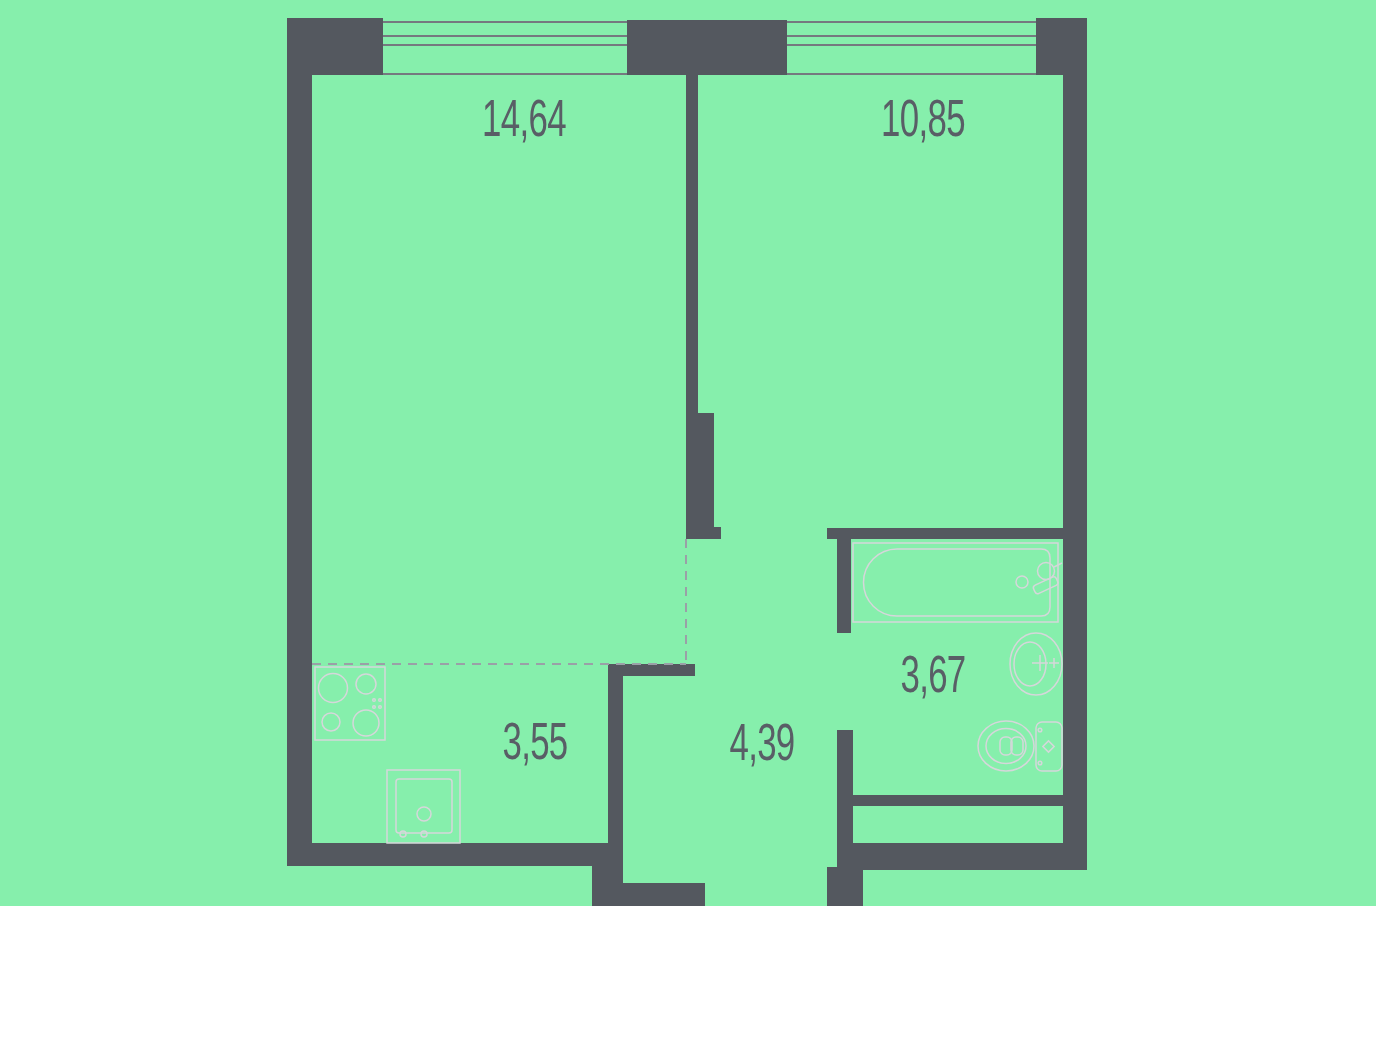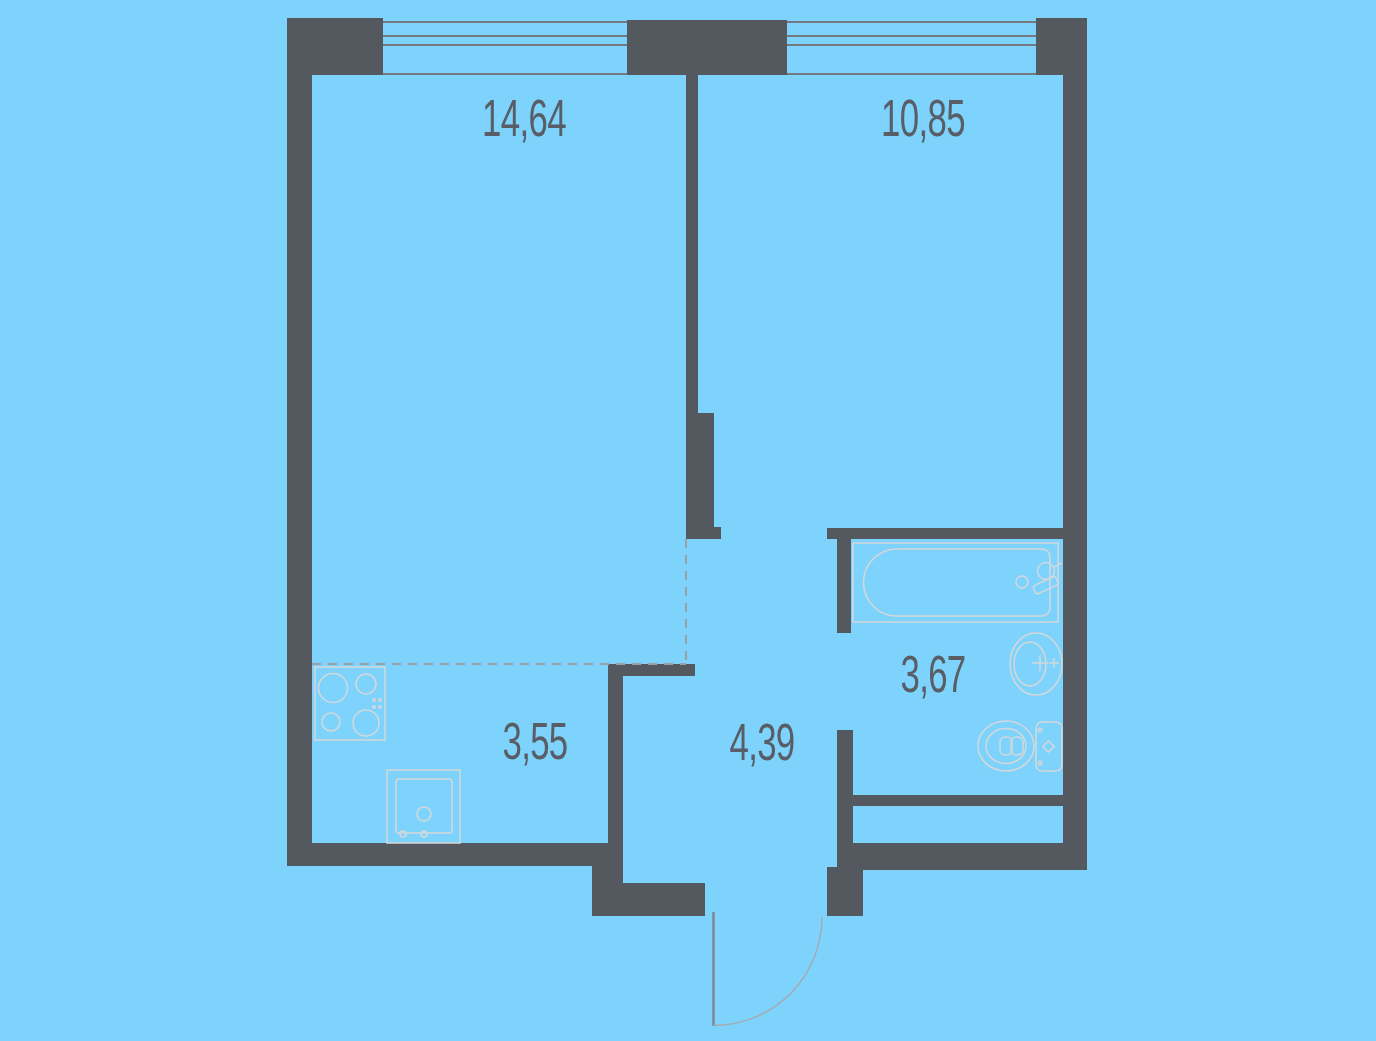--- a/index.html
+++ b/index.html
@@ -1,16 +1,16 @@
 <!DOCTYPE html>
 <html><head>
 <meta charset="utf-8">
 <style>
   html,body{margin:0;padding:0;background:#ffffff;}
-  .plan{position:relative;width:1376px;height:1041px;background:#7dd3fc;overflow:hidden;
+  .plan{position:relative;width:1376px;height:906px;background:#86efac;overflow:hidden;
         font-family:"Liberation Sans",sans-serif;}
   .plan svg{position:absolute;left:0;top:0;}
   .area-label{
     position:absolute;
     color:#595e66;
     font-size:52px;
     letter-spacing:-1px;
     white-space:nowrap;
     transform:translate(-50%,-50%) scaleX(0.67);
   }

